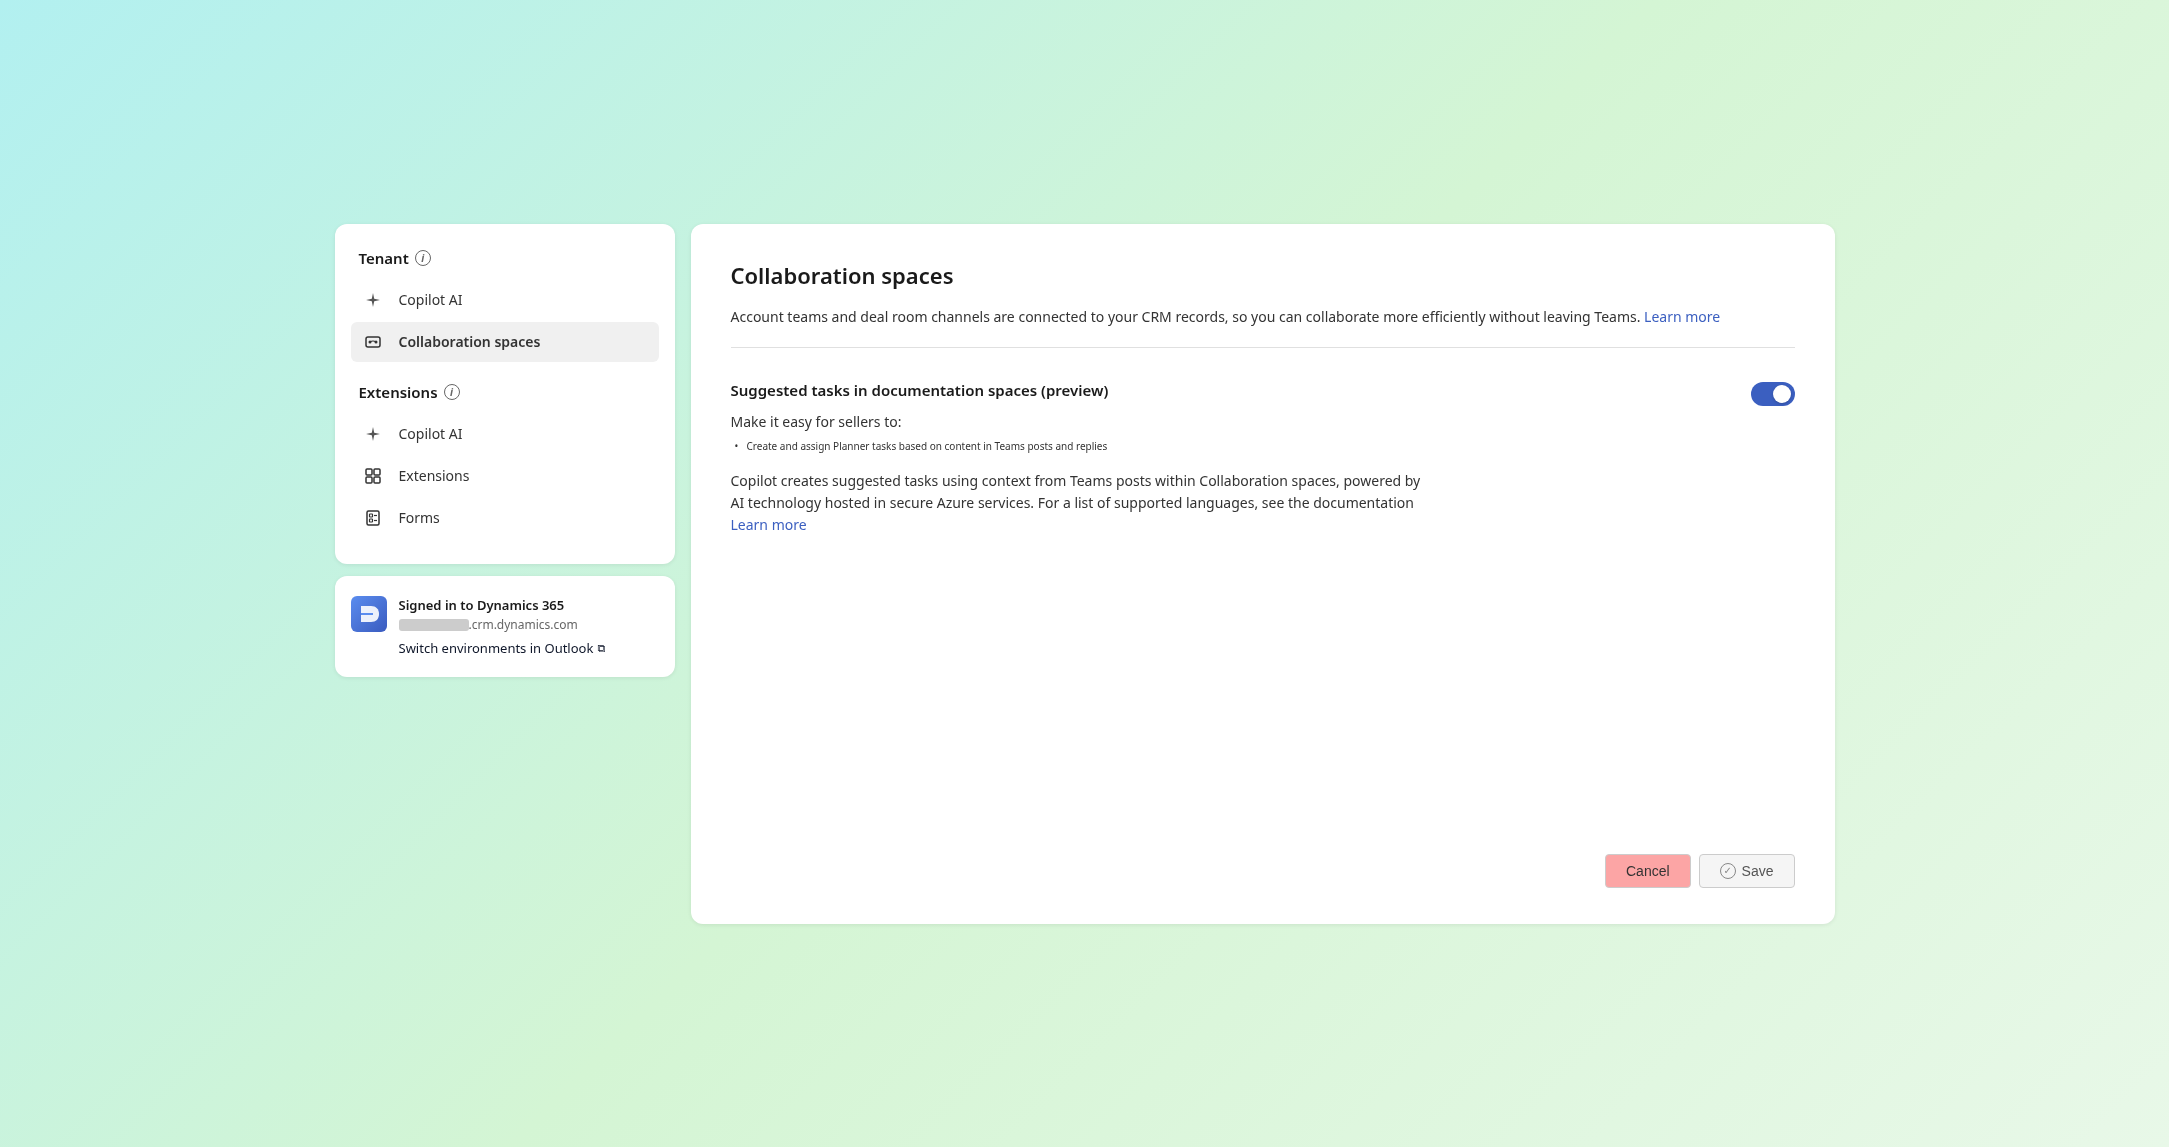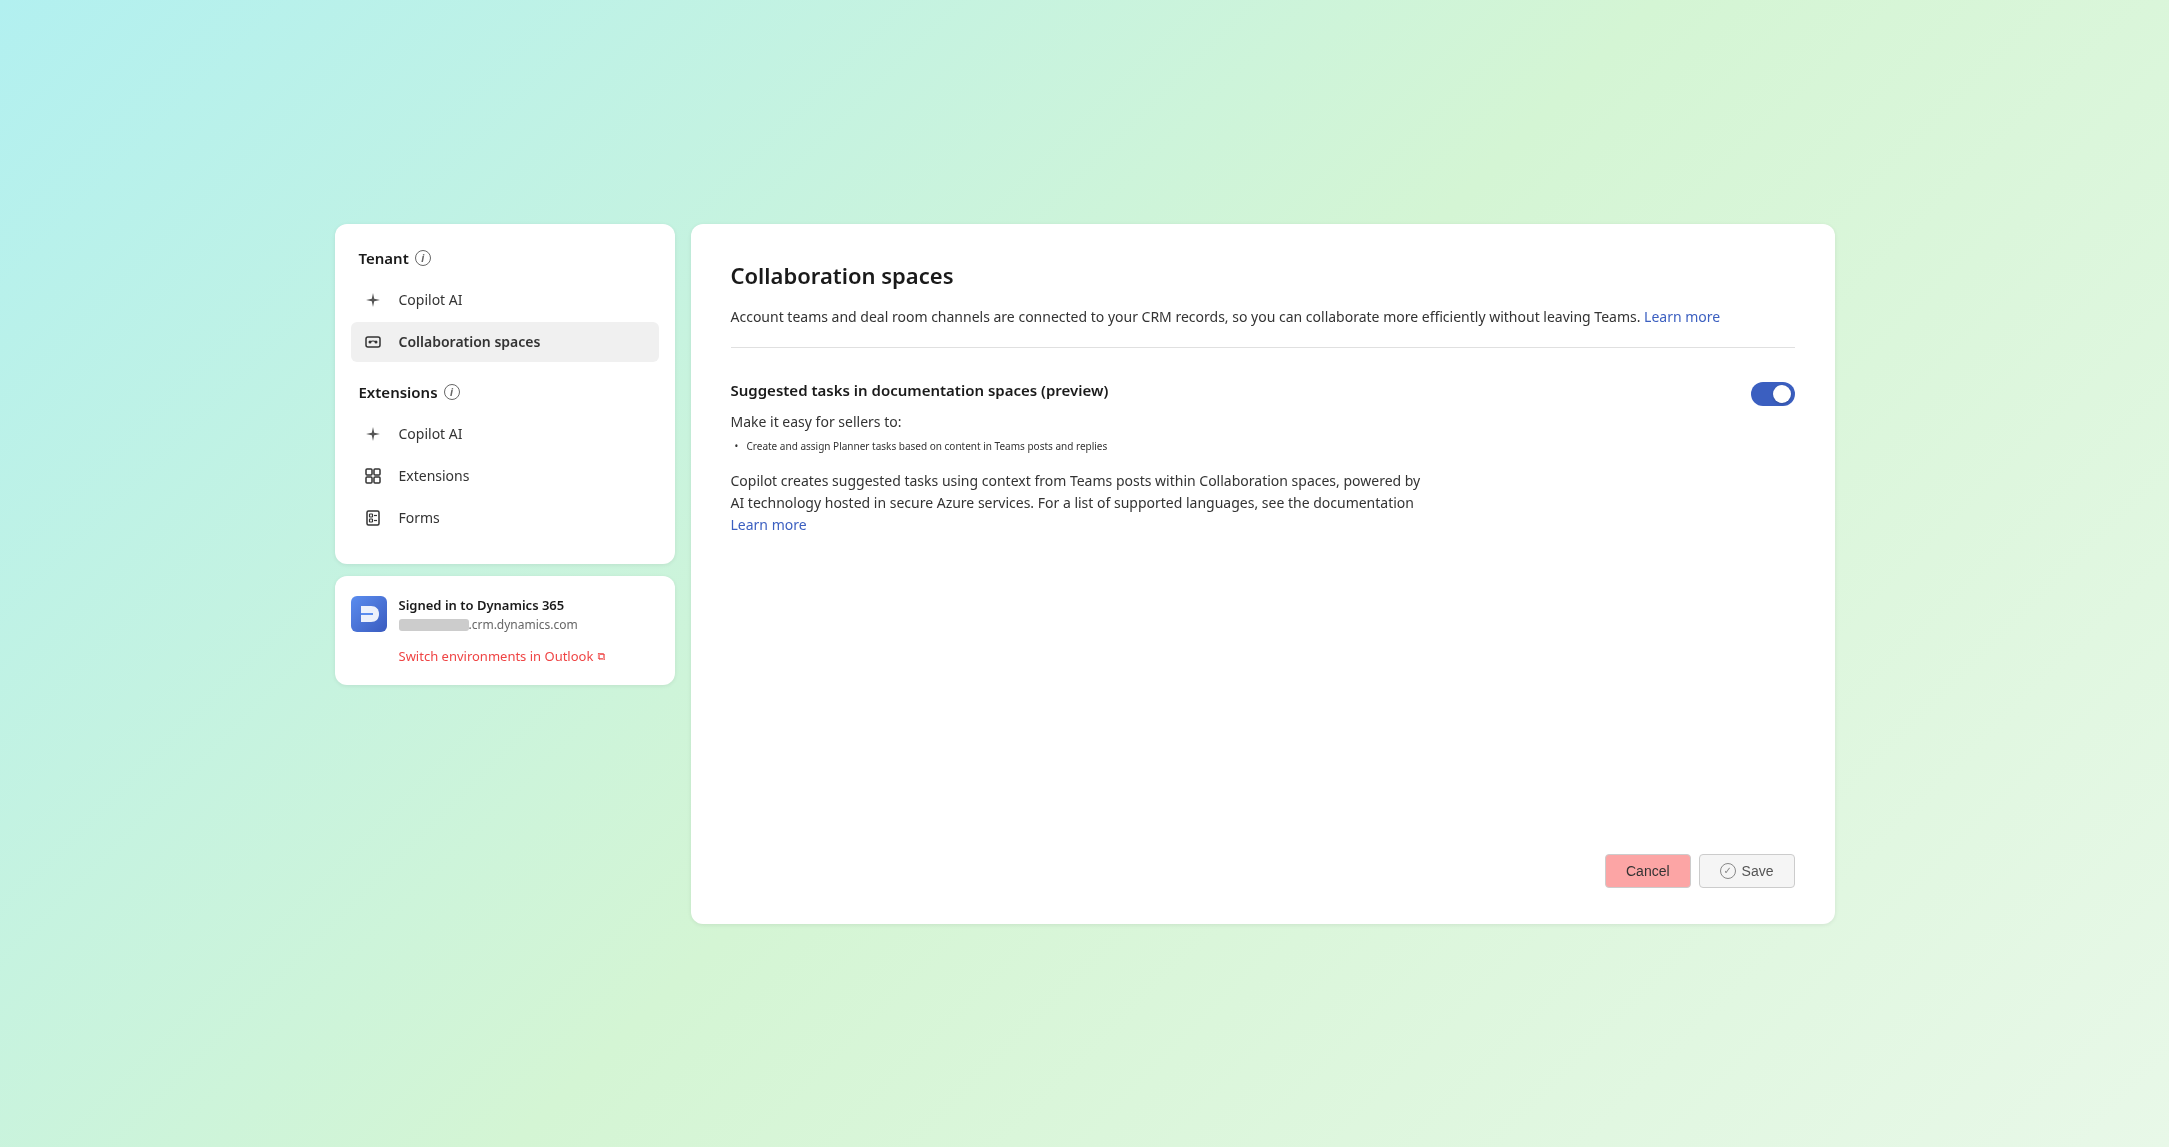--- a/index.html
+++ b/index.html
@@ -131,28 +131,28 @@
     .domain-redacted {
       display: inline-block;
       background: #ccc;
       border-radius: 3px;
       width: 70px;
       height: 12px;
       vertical-align: middle;
     }
     .switch-link {
       font-size: 13px;
-      color: #ef4444;
+      color: #0f172a;
       cursor: pointer;
       text-decoration: none;
       display: flex;
       align-items: center;
       gap: 4px;
       padding-left: 48px;
-      margin-top: 10px;
+      margin-top: 2px;
     }
     .external-link-icon {
       font-size: 11px;
     }
     
     .right-panel {
       flex: 1;
       background: #fff;
       border-radius: 12px;
       padding: 36px 40px;

